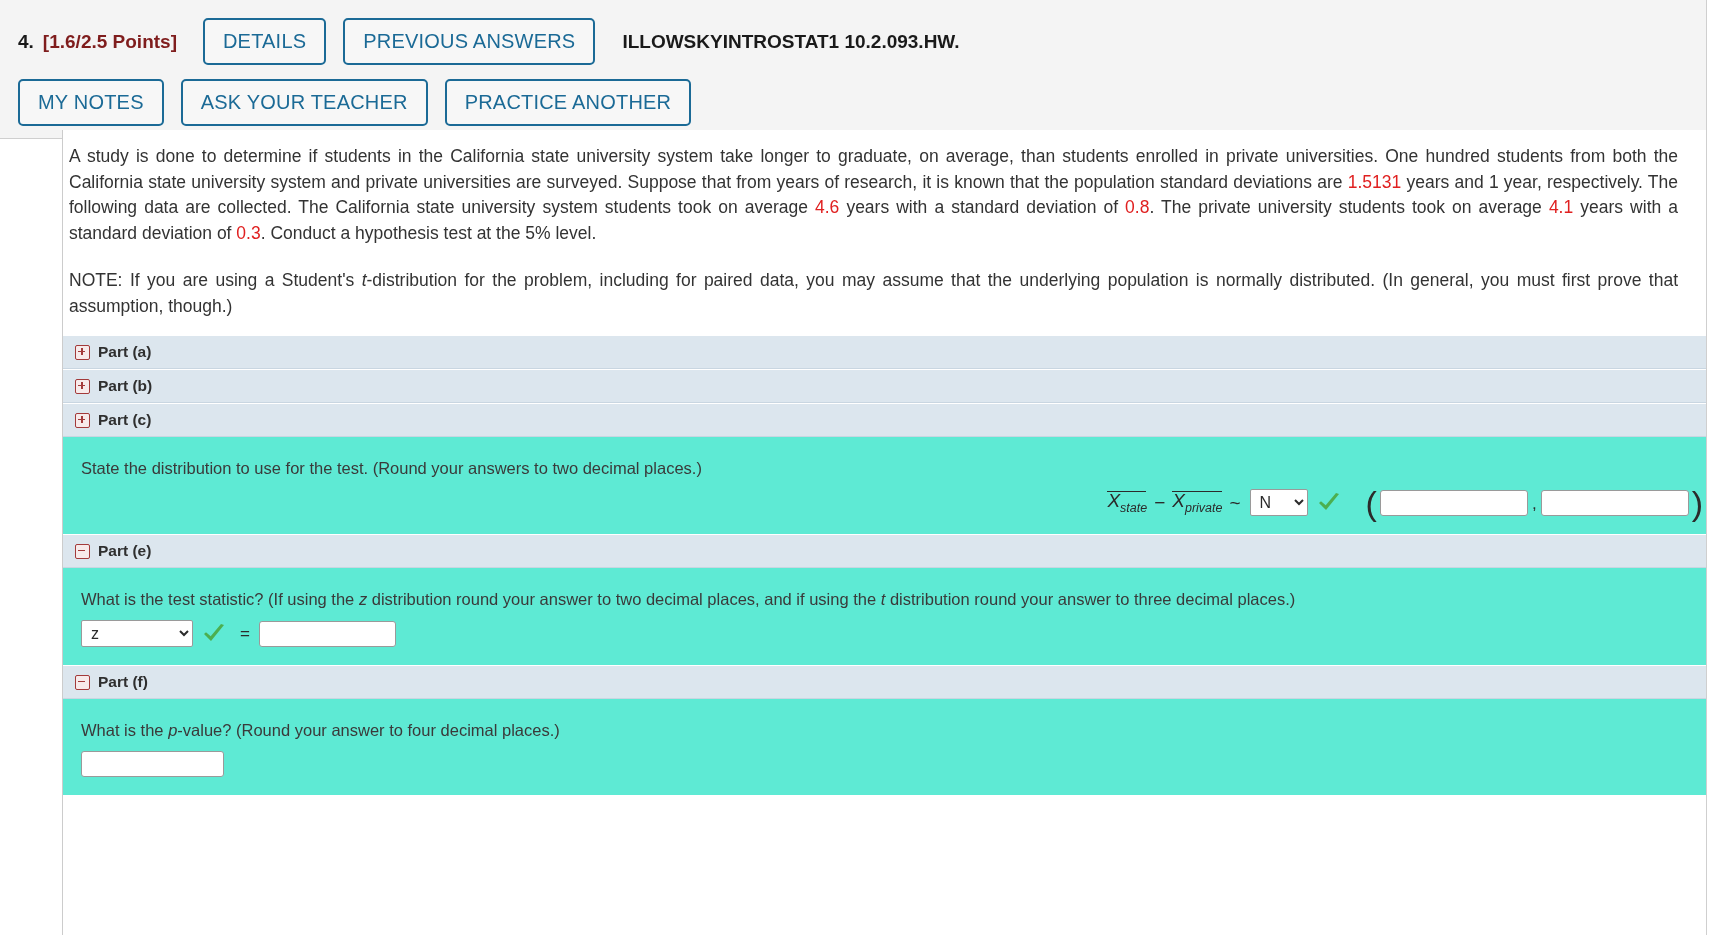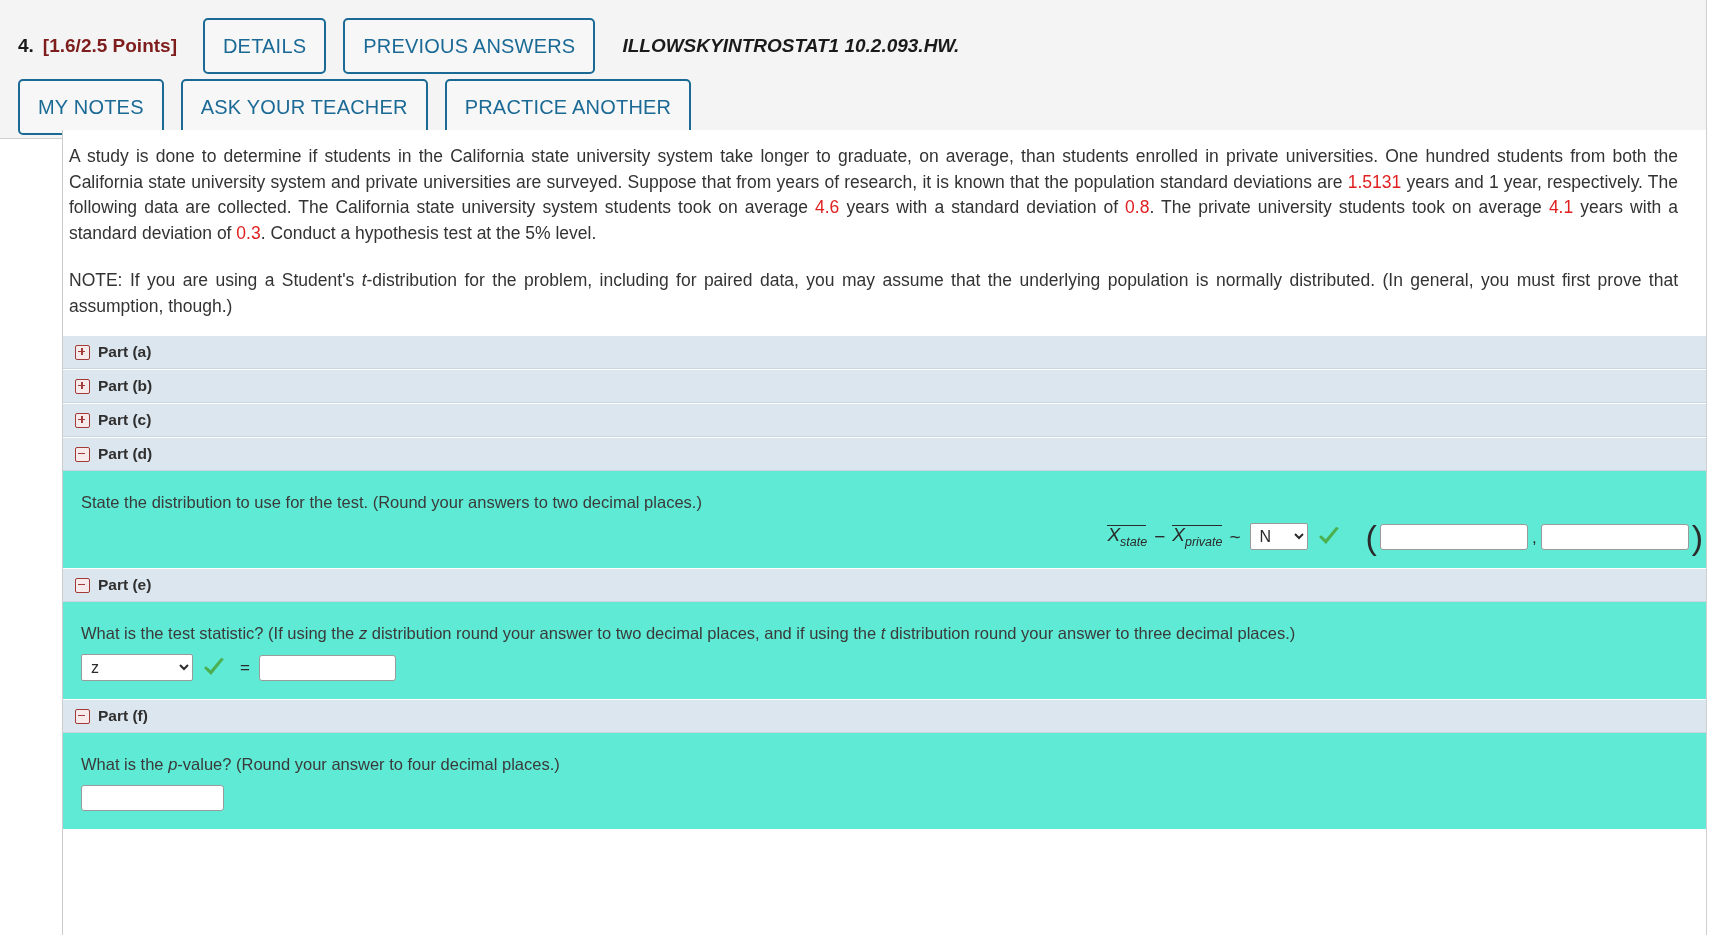--- a/index.html
+++ b/index.html
@@ -50,41 +50,40 @@
     font-size: 19px;
     font-weight: bold;
     color: #7f1d1d;
     margin-right: 26px;
     white-space: nowrap;
   }
   .btn {
     display: inline-flex;
     align-items: center;
     justify-content: center;
-    height: 56px;
+    height: 47px;
     padding: 0 18px;
     margin-right: 17px;
     border: 2px solid #1b6a96;
     border-radius: 5px;
     background: #f7f7f7;
     color: #1b6a96;
     font-size: 20px;
     font-weight: normal;
     letter-spacing: 0.2px;
     white-space: nowrap;
     cursor: pointer;
     box-sizing: border-box;
   }
   .qcode {
     font-size: 19px;
     font-weight: bold;
     color: #1a1a1a;
     margin-left: 10px;
     white-space: nowrap;
-    font-style: italic;
   }
 
   
   .qbody {
     position: absolute;
     left: 62px;
     top: 130px;
     width: 1645px;
     height: 805px;
     border-left: 1px solid #cccccc;
@@ -295,24 +294,20 @@
     <div class="part-head">
       <span class="pm-icon plus"></span>
       <span class="part-label">Part (b)</span>
     </div>
 
     <div class="part-head">
       <span class="pm-icon plus"></span>
       <span class="part-label">Part (c)</span>
     </div>
 
-    <div class="part-head">
-      <span class="pm-icon"></span>
-      <span class="part-label">Part (d)</span>
-    </div>
     <div class="part-body">
       <p class="q-text">State the distribution to use for the test. (Round your answers to two decimal places.)</p>
 
       <div class="formula-row">
         <span class="xbar"><span class="bar"></span><span>X</span><span class="sub">state</span></span>
         <span class="op">−</span>
         <span class="xbar"><span class="bar"></span><span>X</span><span class="sub">private</span></span>
         <span class="tilde">~</span>
 
         <select class="dd narrow">

